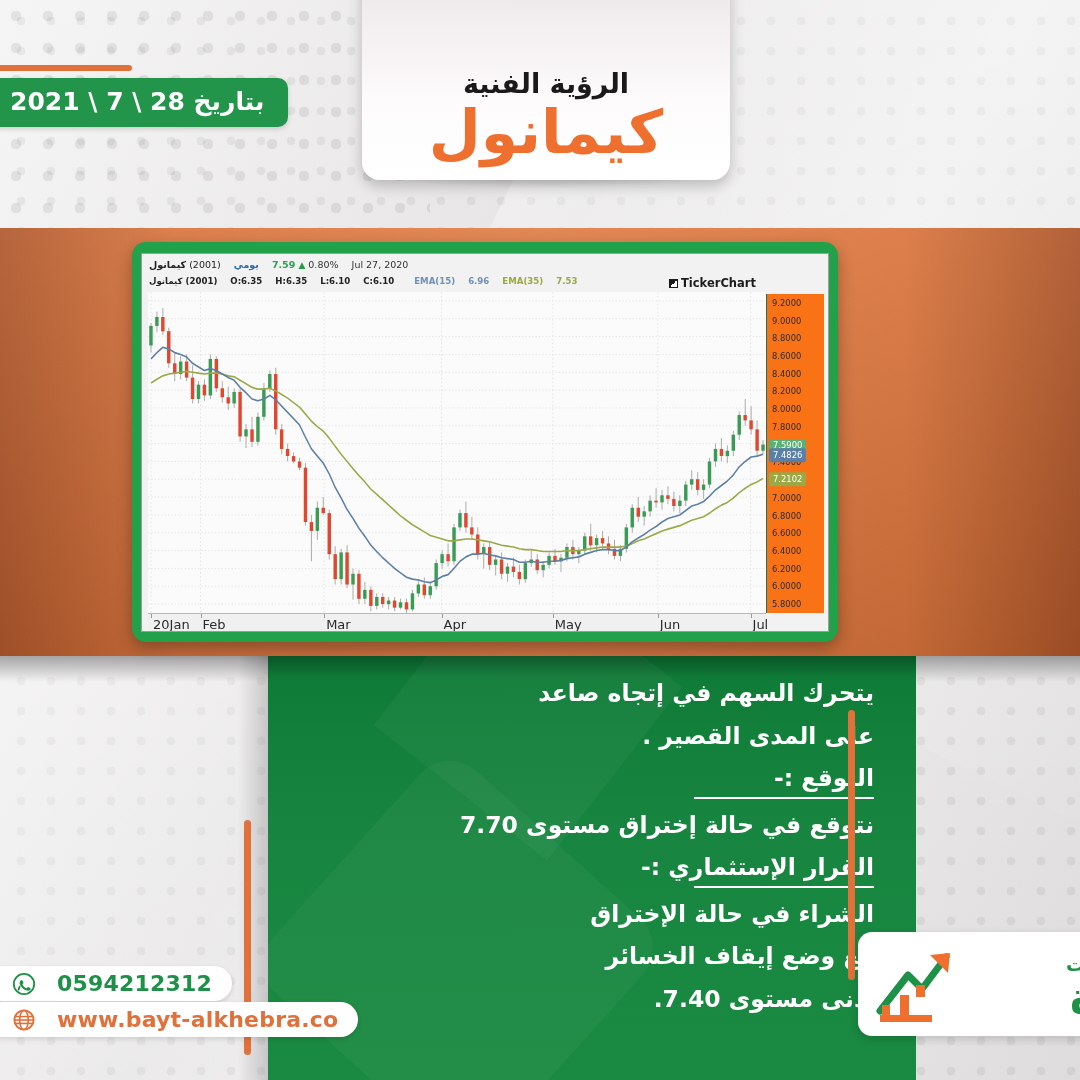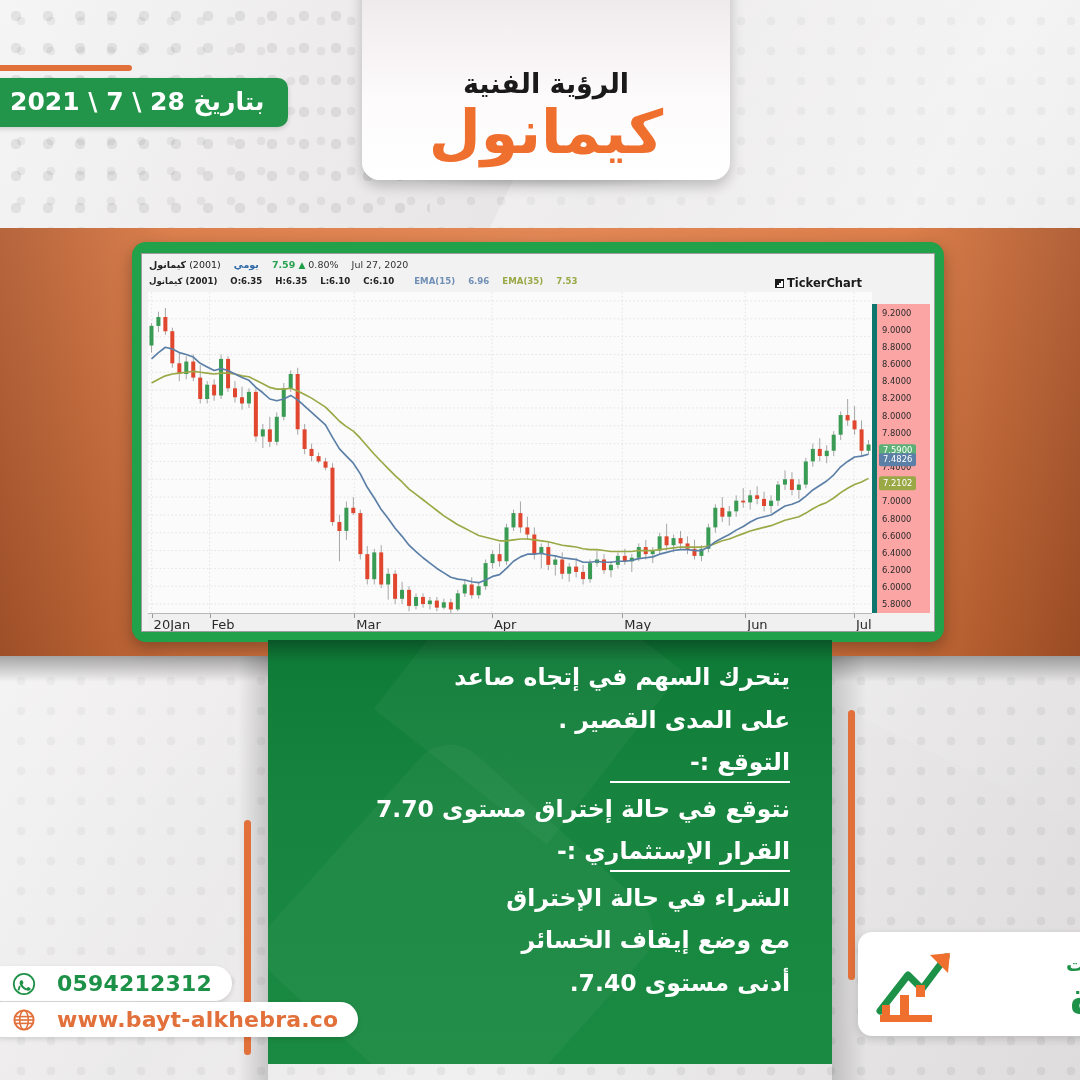--- a/index.html
+++ b/index.html
@@ -87,21 +87,21 @@
     position: absolute; left: 0; top: 228px; width: 1080px; height: 428px;
     background:
       linear-gradient(90deg, #b0582c 0%, #d9753f 16%, #e07e48 50%, #d9743c 84%, #ab5428 100%);
   }
   .orange-band::after {
     content: ""; position: absolute; inset: 0;
     background: linear-gradient(180deg, rgba(255,255,255,0.08), rgba(0,0,0,0.10));
   }
 
   .chart-frame {
-    position: absolute; left: 132px; top: 242px; width: 812px; height: 400px;
+    position: absolute; left: 132px; top: 242px; width: 706px; height: 400px;
     background: #20a14a;
     border-radius: 14px;
     padding: 11px 9px 10px 9px;
     box-shadow: 0 6px 16px rgba(0,0,0,0.30);
   }
   .chart-inner {
     position: relative; width: 100%; height: 100%;
     background: #f3f2f2;
     border: 1px solid #9d9d9d;
     overflow: hidden;
@@ -138,23 +138,23 @@
   }
 
   
   .plot-area {
     position: absolute; left: 6px; top: 38px; right: 62px; bottom: 18px;
     background: #fbfbfb;
   }
   .plot-area svg { display: block; width: 100%; height: 100%; }
 
   .price-axis {
-    position: absolute; right: 4px; top: 50px; bottom: 18px; width: 58px;
-    border-left: 5px solid #0f766e;
-    background: #fca5a5;
+    position: absolute; right: 4px; top: 40px; bottom: 18px; width: 58px;
+    border-left: 1px solid #0f766e;
+    background: #f97316;
   }
   .pa-tick {
     position: absolute; left: 5px; font-size: 8.4px; color: #2a2a2a;
     transform: translateY(-50%); white-space: nowrap;
   }
   .pa-badge {
     position: absolute; left: 2px; font-size: 8.4px; color: #fff;
     transform: translateY(-50%); padding: 1.5px 4px 2px 4px;
     border-radius: 2px; white-space: nowrap; font-weight: normal;
   }
@@ -166,21 +166,21 @@
   .ta-tick {
     position: absolute; top: 3px; font-size: 13px; color: #2a2a2a;
     white-space: nowrap;
   }
   .ta-gridmark {
     position: absolute; top: 0; width: 1px; height: 4px; background: #999;
   }
 
   
   .green-panel {
-    position: absolute; left: 268px; top: 640px; width: 564px; height: 424px;
+    position: absolute; left: 268px; top: 656px; width: 648px; height: 424px;
     background: linear-gradient(180deg, #0e7a37 0%, #17853f 40%, #1a8a42 100%);
     overflow: hidden;
   }
   .gp-watermark {
     position: absolute; left: 40px; top: 150px; width: 300px; height: 300px;
     background: rgba(255,255,255,0.035);
     border-radius: 40px;
     transform: rotate(42deg);
   }
   .gp-watermark2 {

